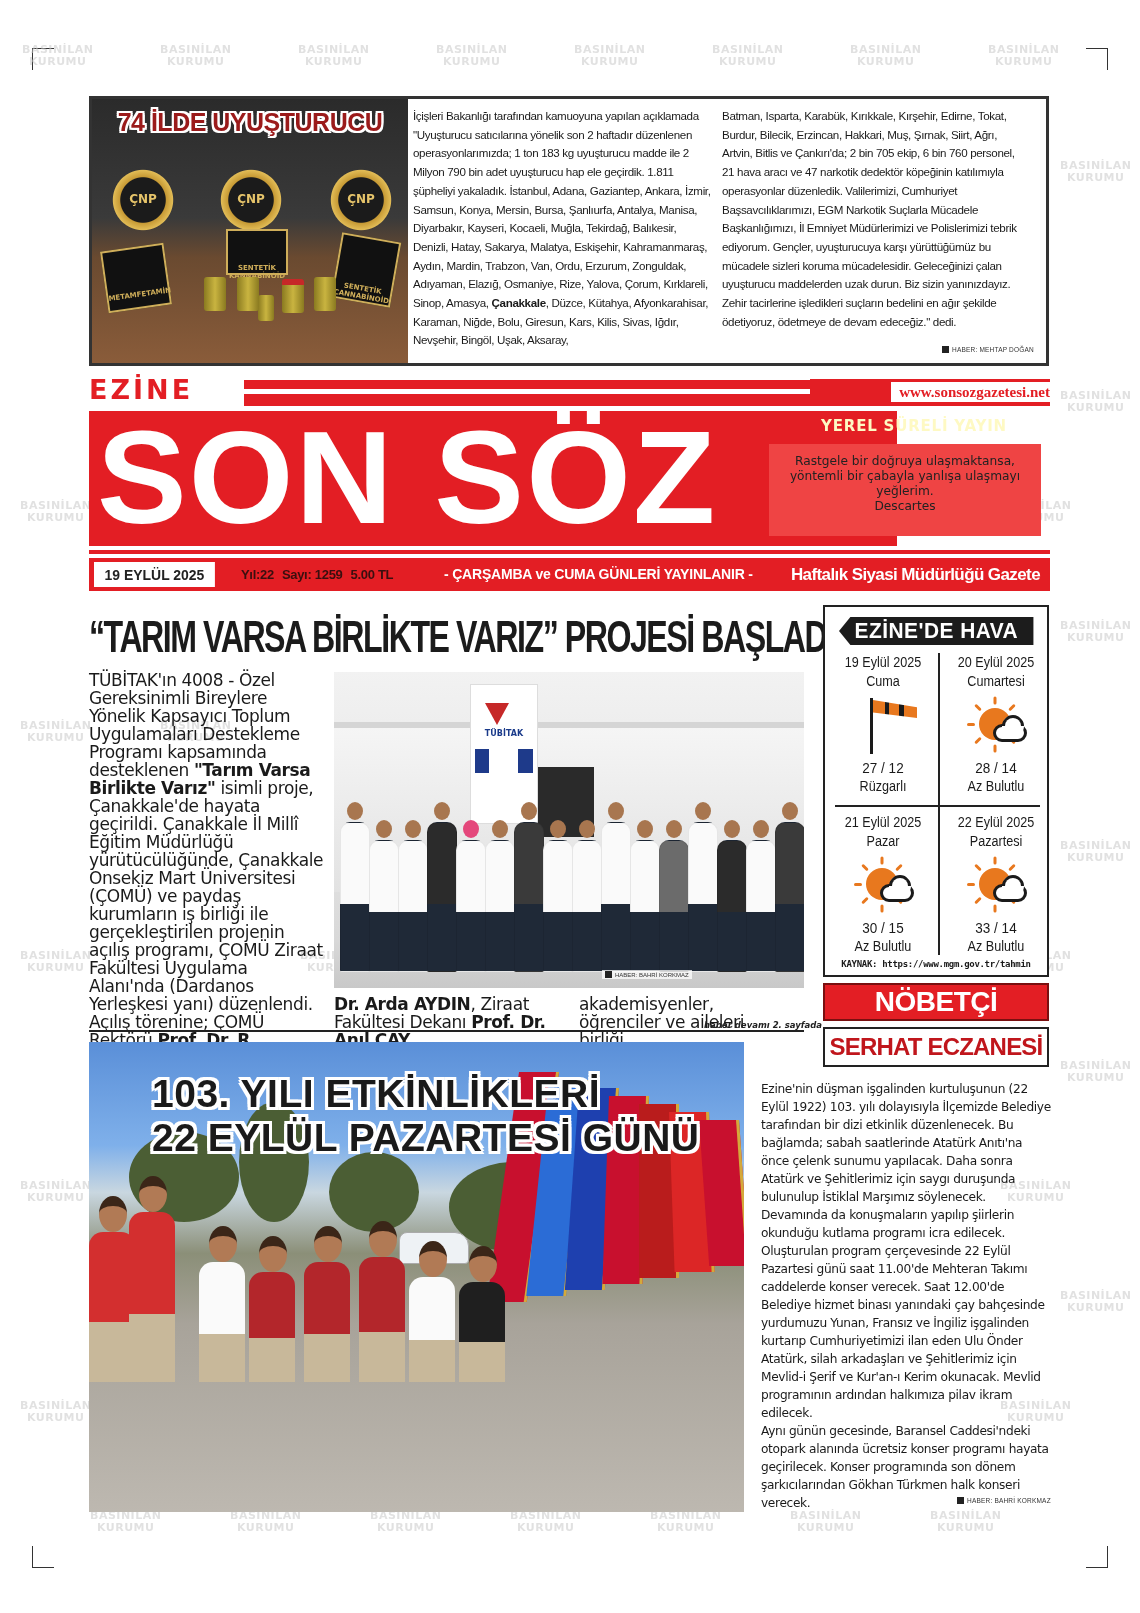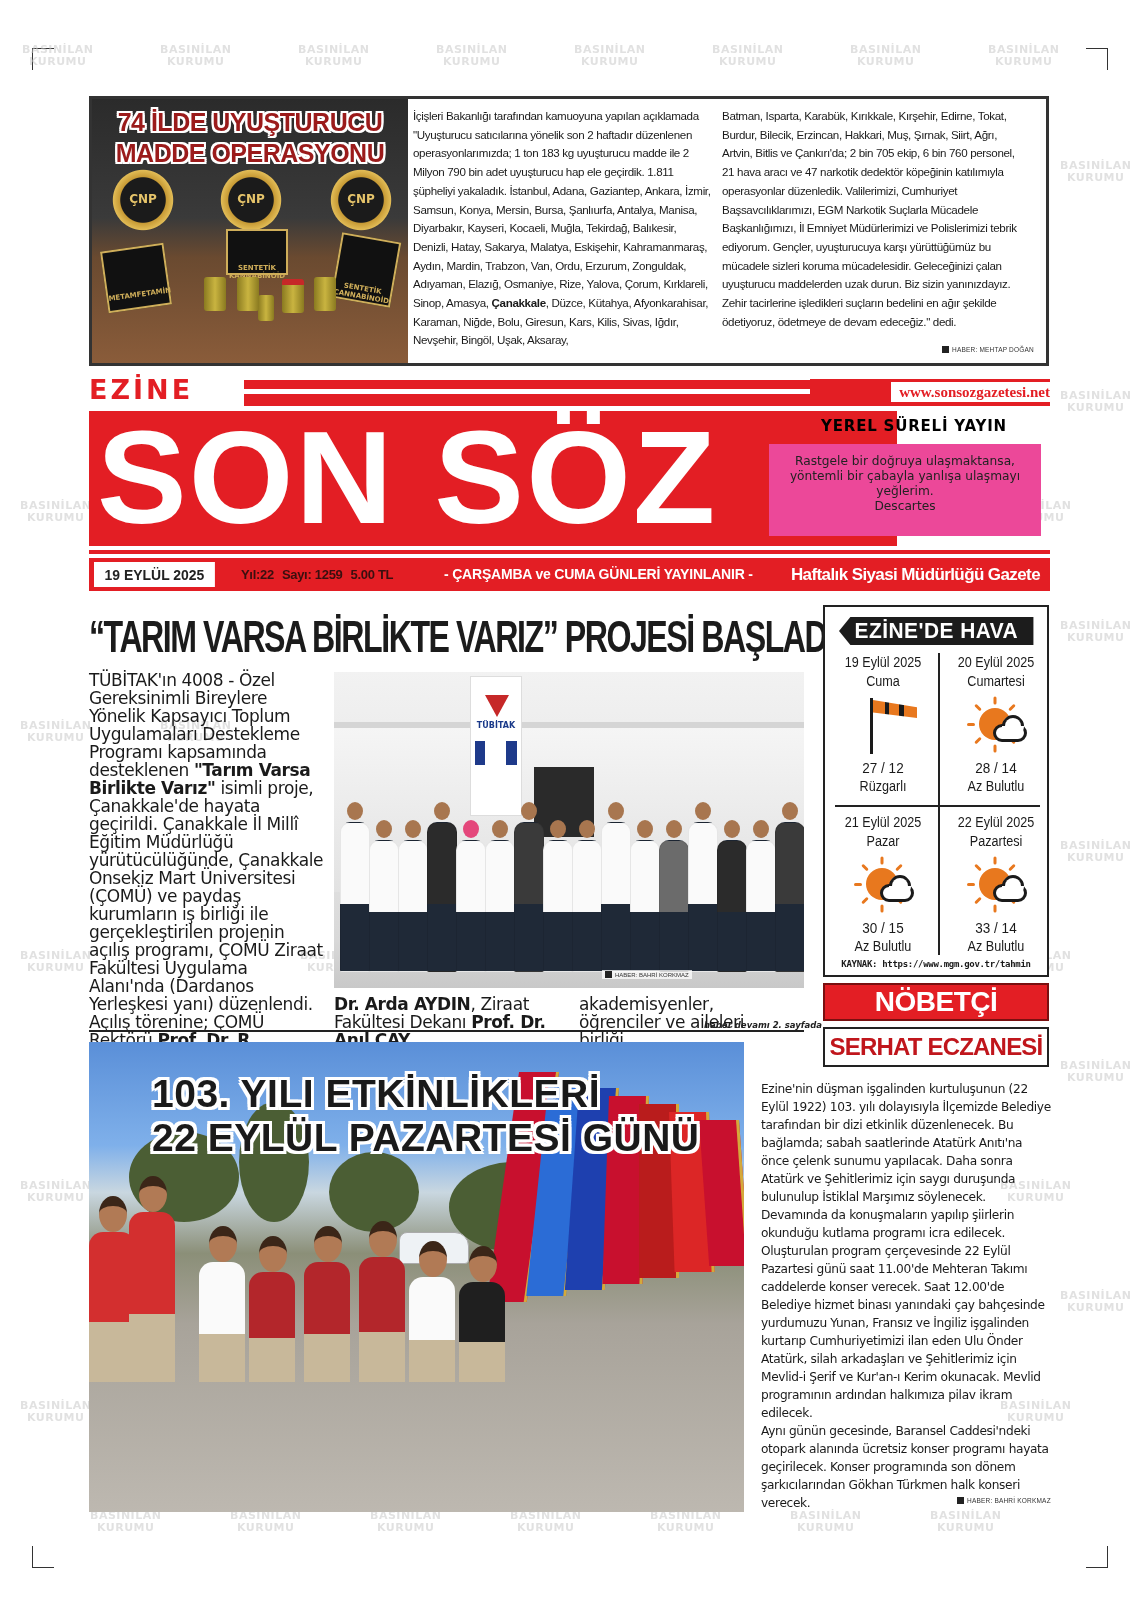--- a/index.html
+++ b/index.html
@@ -30,42 +30,42 @@
   .byline::before { content: ""; display: inline-block; width: 7px; height: 7px; background: #222; margin-right: 3px; vertical-align: -1px; }
 
   
   .ezine { position: absolute; left: 89px; top: 376px; font-family: "DejaVu Sans", sans-serif; font-weight: bold; font-size: 27px; line-height: 28px; color: #e31e24; letter-spacing: 3px; }
   .mast-stripe1 { position: absolute; left: 244px; top: 380px; width: 806px; height: 9px; background: #e31e24; }
   .mast-stripe2 { position: absolute; left: 244px; top: 394px; width: 806px; height: 12px; background: #e31e24; }
   .mast-url { position: absolute; right: 86px; top: 382px; background: #fff; padding: 0 4px 0 8px; font-family: "Liberation Serif", serif; font-weight: bold; font-size: 15px; color: #e31e24; line-height: 20px; }
   .mast-url-bg { position: absolute; right: 90px; top: 379px; width: 240px; height: 26px; background: #e31e24; }
   .mast-red { position: absolute; left: 89px; top: 411px; width: 808px; height: 135px; background: #e31e24; }
   .mast-title { position: absolute; left: 8px; top: 2px; font-family: "Liberation Sans", sans-serif; font-weight: bold; font-size: 132px; line-height: 130px; color: #fff; letter-spacing: 2px; transform: scaleX(1.02); transform-origin: left; }
-  .mast-sub { position: absolute; left: 690px; top: 0px; width: 270px; text-align: center; font-family: "DejaVu Sans", sans-serif; font-weight: bold; font-size: 15px; line-height: 30px; color: #000000; letter-spacing: 0.8px; }
-  .mast-quote { position: absolute; left: 680px; top: 33px; width: 272px; height: 92px; background: #ec4899; padding-top: 10px; text-align: center; font-family: "DejaVu Sans", sans-serif; font-size: 12.2px; line-height: 15px; color: #222; }
+  .mast-sub { position: absolute; left: 690px; top: 0px; width: 270px; text-align: center; font-family: "DejaVu Sans", sans-serif; font-weight: bold; font-size: 15px; line-height: 30px; color: #fef9c3; letter-spacing: 0.8px; }
+  .mast-quote { position: absolute; left: 680px; top: 33px; width: 272px; height: 92px; background: #ef4444; padding-top: 10px; text-align: center; font-family: "DejaVu Sans", sans-serif; font-size: 12.2px; line-height: 15px; color: #222; }
   .mast-thin { position: absolute; left: 89px; top: 550px; width: 961px; height: 4px; background: #e31e24; }
   .info-bar { position: absolute; left: 89px; top: 558px; width: 961px; height: 33px; background: #e31e24; }
   .info-date { position: absolute; left: 5px; top: 4px; width: 130px; height: 25px; background: #fff; font-family: "Liberation Sans", sans-serif; font-weight: bold; font-size: 15px; line-height: 25px; text-align: center; color: #222; transform: scaleX(0.93); transform-origin: left; }
   .info-meta { position: absolute; left: 152px; top: 0; line-height: 33px; font-family: "Liberation Sans", sans-serif; font-weight: bold; font-size: 13px; color: #3a0f0f; letter-spacing: -0.3px; }
   .info-meta span { margin-right: 8px; }
   .info-days { position: absolute; left: 355px; top: 0; line-height: 33px; font-family: "Liberation Sans", sans-serif; font-weight: bold; font-size: 14px; color: #fff; letter-spacing: -0.2px; }
   .info-slogan { position: absolute; right: 10px; top: 0; line-height: 33px; font-family: "Liberation Sans", sans-serif; font-weight: bold; font-size: 17px; color: #fff; letter-spacing: -0.6px; }
 
   
   .lead-headline { position: absolute; left: 89px; top: 612px; width: 720px; font-family: "Liberation Sans", sans-serif; font-weight: bold; font-size: 44px; line-height: 50px; color: #1b1b1b; letter-spacing: -2px; transform: scaleX(0.73); transform-origin: left; white-space: nowrap; }
   .lead-col { position: absolute; font-family: "DejaVu Sans", sans-serif; font-size: 17px; line-height: 18px; color: #1a1a1a; letter-spacing: -0.4px; }
   .lead-col b { font-weight: bold; }
   .lead-col.c1 { left: 89px; top: 671px; width: 235px; }
   .lead-col.c2 { left: 334px; top: 995px; width: 240px; }
   .lead-col.c3 { left: 579px; top: 995px; width: 120px; }
   .lead-more { position: absolute; left: 704px; top: 1020px; font-family: "DejaVu Sans", sans-serif; font-style: italic; font-weight: bold; font-size: 8.5px; color: #222; }
   .lead-photo { position: absolute; left: 334px; top: 672px; width: 470px; height: 316px; overflow: hidden; background: linear-gradient(180deg, #f2f2f2 0%, #e8e8e8 40%, #d8d8d8 85%, #c8c8c8 100%); }
   .lead-photo .container { position: absolute; left: 0; top: 50px; width: 470px; height: 170px; background: linear-gradient(180deg,#f5f5f5,#e2e2e2); border-top: 6px solid #d5d5d5; }
   .lead-photo .door { position: absolute; left: 200px; top: 95px; width: 60px; height: 70px; background: #2a2a2a; }
-  .lead-photo .banner { position: absolute; left: 136px; top: 4px; width: 52px; height: 140px; background: #fff; border: 1px solid #ddd; }
+  .lead-photo .banner { position: absolute; left: 136px; top: 12px; width: 68px; height: 140px; background: #fff; border: 1px solid #ddd; }
   .lead-photo .banner .logo { position: absolute; left: 14px; top: 18px; width: 24px; height: 22px; background: #c62828; clip-path: polygon(0 0,100% 0,50% 100%); }
   .lead-photo .banner .txt { position: absolute; left: 0; right: 0; top: 44px; text-align: center; font-size: 8px; font-weight: bold; color: #1a3a8a; }
   .lead-photo .banner .blue { position: absolute; left: 4px; right: 4px; top: 64px; height: 24px; background: linear-gradient(90deg,#1e3a8a 25%,transparent 25%,transparent 75%,#1e3a8a 75%); }
   .lead-photo .person { position: absolute; border-radius: 10px 10px 2px 2px; }
   .lead-photo .head { position: absolute; width: 16px; height: 18px; border-radius: 50%; background: #b3805b; }
   .photo-credit { position: absolute; font-family: "Liberation Sans", sans-serif; font-size: 6px; color: #333; background: rgba(255,255,255,0.75); padding: 1px 3px; }
   .photo-credit::before { content: ""; display: inline-block; width: 7px; height: 7px; background: #222; margin-right: 3px; vertical-align: -1px; }
   .lead-rule { position: absolute; left: 89px; top: 1030px; width: 715px; height: 2px; background: #222; }
 
   
@@ -289,21 +289,20 @@
     <div class="sign" style="left:12px;top:148px;width:64px;height:62px;transform:rotate(-8deg);padding-top:42px">METAMFETAMİN</div>
     <div class="sign" style="left:134px;top:130px;width:62px;height:46px;padding-top:33px">SENTETİK KANNABİNOİD</div>
     <div class="sign" style="left:244px;top:138px;width:60px;height:66px;transform:rotate(10deg);padding-top:46px">SENTETİK CANNABİNOİD</div>
     <div class="jar" style="left:112px;top:178px"></div>
     <div class="jar" style="left:145px;top:178px"></div>
     <div class="jar" style="left:166px;top:196px;height:26px;width:16px"></div>
     <div class="jar" style="left:190px;top:180px;border-top:6px solid #c62828"></div>
     <div class="jar" style="left:222px;top:178px"></div>
     <div class="headline">
       <div>74 İLDE UYUŞTURUCU</div>
-      <div>MADDE OPERASYONU</div>
     </div>
   </div>
   <div class="top-col c1"><span>İçişleri Bakanlığı tarafından kamuoyuna yapılan açıklamada "Uyuşturucu satıcılarına yönelik son 2 haftadır düzenlenen operasyonlarımızda; 1 ton 183 kg uyuşturucu madde ile 2 Milyon 790 bin adet uyuşturucu hap ele geçirdik. 1.811 şüpheliyi yakaladık. İstanbul, Adana, Gaziantep, Ankara, İzmir, Samsun, Konya, Mersin, Bursa, Şanlıurfa, Antalya, Manisa, Diyarbakır, Kayseri, Kocaeli, Muğla, Tekirdağ, Balıkesir, Denizli, Hatay, Sakarya, Malatya, Eskişehir, Kahramanmaraş, Aydın, Mardin, Trabzon, Van, Ordu, Erzurum, Zonguldak, Adıyaman, Elazığ, Osmaniye, Rize, Yalova, Çorum, Kırklareli, Sinop, Amasya, </span><b>Çanakkale</b><span>, Düzce, Kütahya, Afyonkarahisar, Karaman, Niğde, Bolu, Giresun, Kars, Kilis, Sivas, Iğdır, Nevşehir, Bingöl, Uşak, Aksaray,</span></div>
   <div class="top-col c2">Batman, Isparta, Karabük, Kırıkkale, Kırşehir, Edirne, Tokat, Burdur, Bilecik, Erzincan, Hakkari, Muş, Şırnak, Siirt, Ağrı, Artvin, Bitlis ve Çankırı'da; 2 bin 705 ekip, 6 bin 760 personel, 21 hava aracı ve 47 narkotik dedektör köpeğinin katılımıyla operasyonlar düzenledik. Valilerimizi, Cumhuriyet Başsavcılıklarımızı, EGM Narkotik Suçlarla Mücadele Başkanlığımızı, İl Emniyet Müdürlerimizi ve Polislerimizi tebrik ediyorum. Gençler, uyuşturucuya karşı yürüttüğümüz bu mücadele sizleri koruma mücadelesidir. Geleceğinizi çalan uyuşturucu maddelerden uzak durun. Biz sizin yanınızdayız. Zehir tacirlerine işledikleri suçların bedelini en ağır şekilde ödetiyoruz, ödetmeye de devam edeceğiz." dedi.</div>
   <div class="byline" style="left:850px;top:247px">HABER: MEHTAP DOĞAN</div>
 </div>
 
 <div class="ezine">EZİNE</div>
 <div class="mast-stripe1"></div>
 <div class="mast-stripe2"></div>

